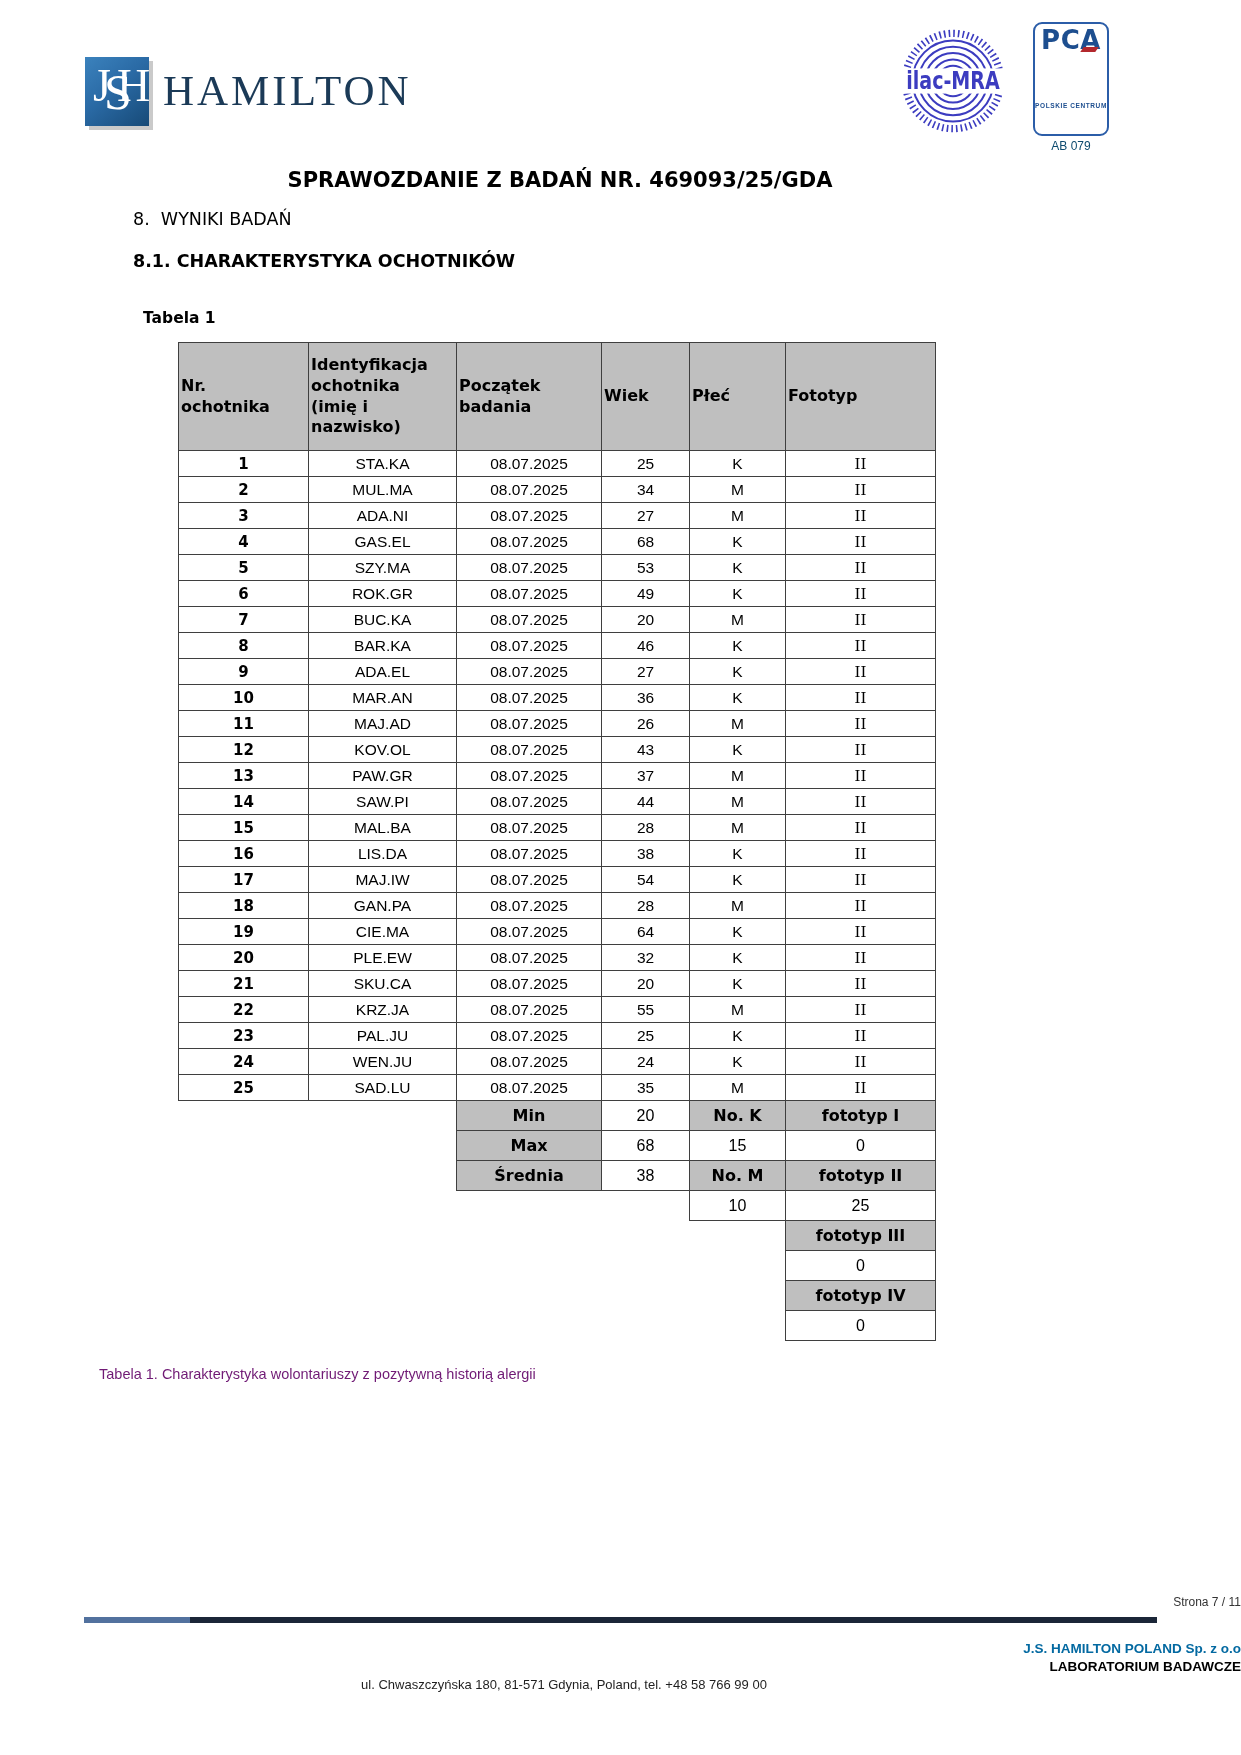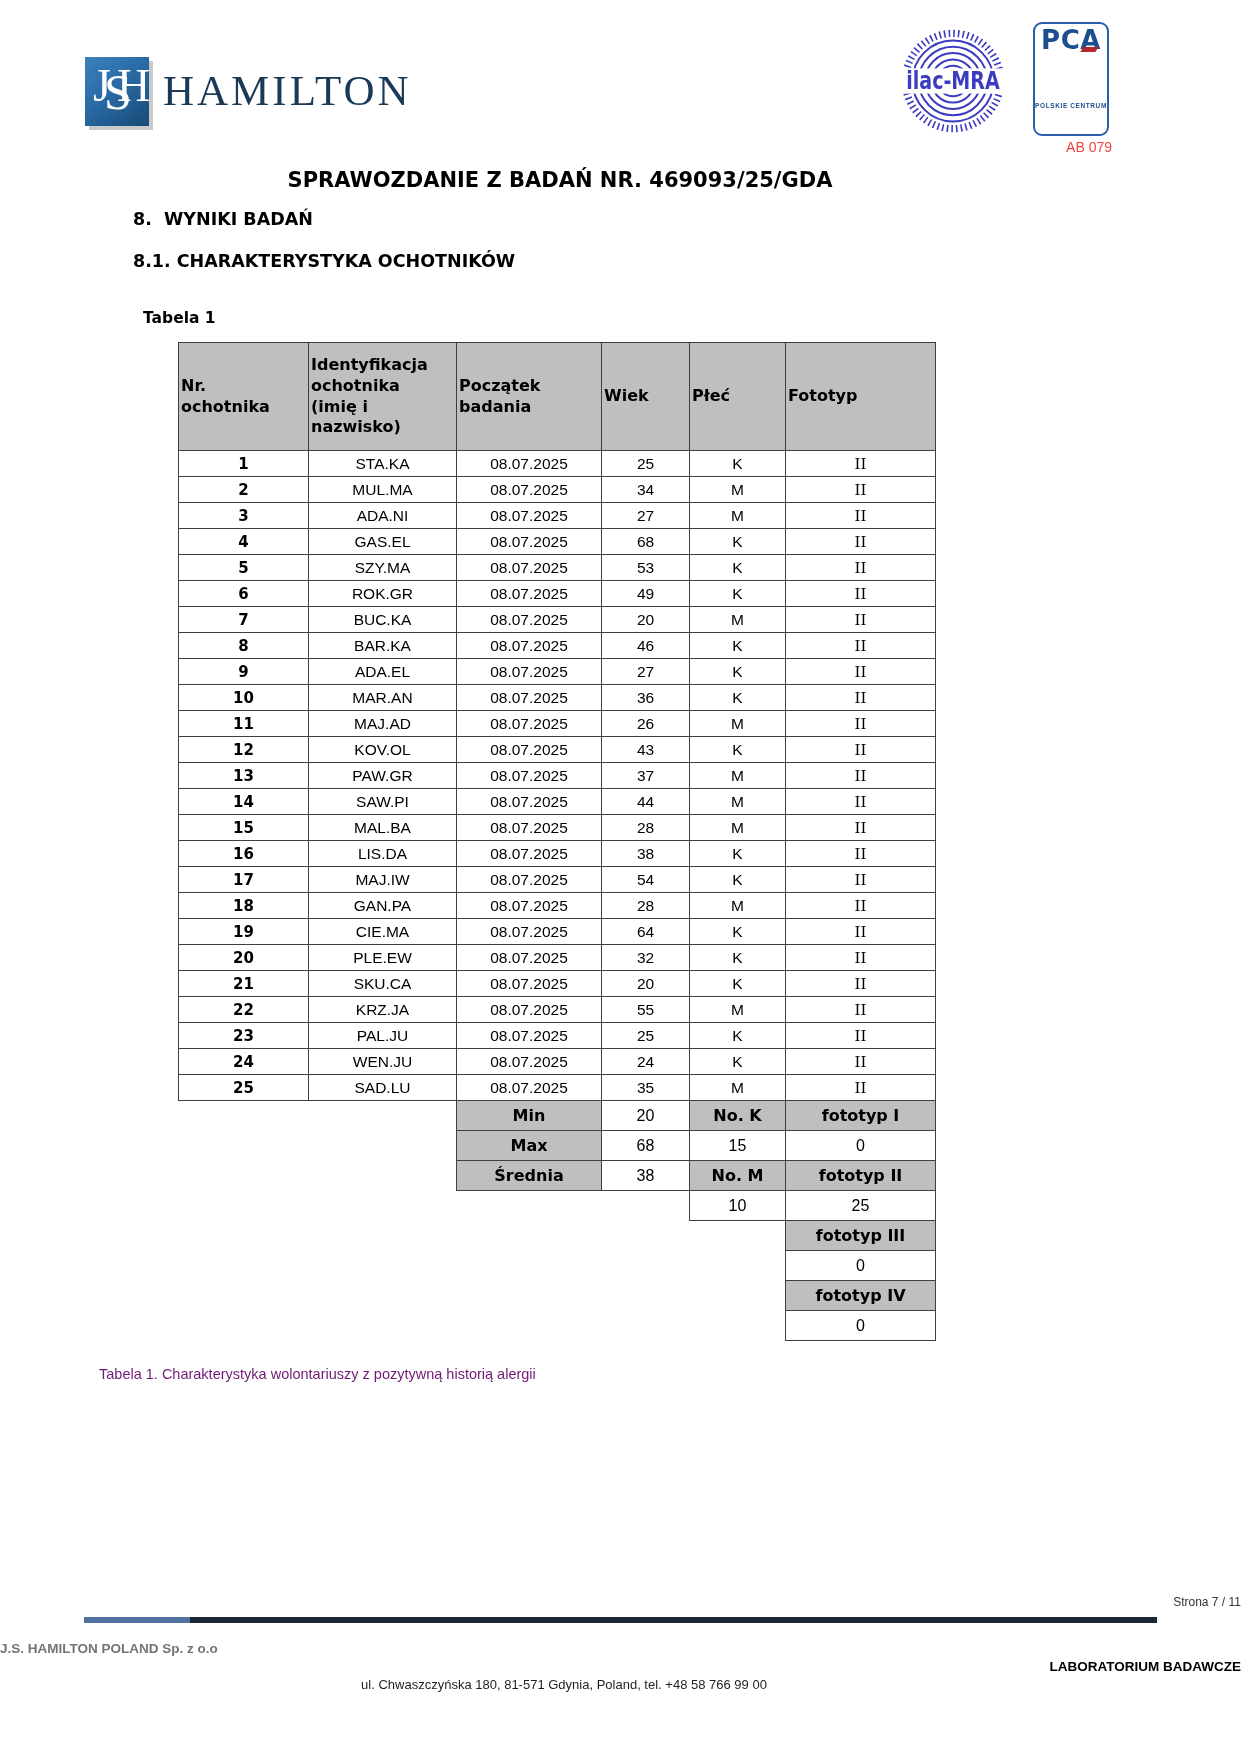--- a/index.html
+++ b/index.html
@@ -28,26 +28,26 @@
   .pca-acr { position:relative; margin-top:3px; font-family:"DejaVu Sans", sans-serif;
     font-weight:bold; font-size:26px; line-height:1.05; color:#1d4e8f; letter-spacing:0.5px; }
   .pca-red { position:absolute; right:10px; bottom:2px; width:15px; height:5px;
     background:#b3282d; transform:skewX(-35deg); }
   .pca-sub { font-family:Liberation Sans, sans-serif; font-weight:bold; font-size:6.5px;
     color:#1d4e8f; letter-spacing:.6px; line-height:1.5;margin-top:47px; }
   .pca-box { margin:3px auto 0; width:64px; height:56px; background:#2471a3; color:#fff;
     display:flex; flex-direction:column; align-items:center; justify-content:flex-end; padding-bottom:4px; }
   .pca-box svg { margin-bottom:3px; }
   .pca-box-label { font-family:"DejaVu Sans", sans-serif; font-weight:bold; font-size:7.5px; letter-spacing:1px; }
-  .pca-code { left:1030px; top:139px; width:82px; text-align:right; font-size:14px; color:#ef4444; }
+  .pca-code { left:1030px; top:139px; width:82px; text-align:center; font-size:12px; color:#0c4a6e; }
 
   
   .title { left:0; top:168px; width:1120px; text-align:center; font-size:21px; font-weight:bold;
     font-family:"DejaVu Sans", sans-serif; white-space:pre; }
-  .h1 { left:133px; top:209px; font-size:17.5px; font-weight:bold; font-family:"DejaVu Sans", sans-serif; white-space:pre; }
+  .h1 { left:133px; top:209px; font-size:17.5px; font-weight:normal; font-family:"DejaVu Sans", sans-serif; white-space:pre; }
   .h2 { left:133px; top:251px; font-size:17.5px; font-weight:bold; font-family:"DejaVu Sans", sans-serif; white-space:pre; }
   .tlabel { left:143px; top:309px; font-size:15.5px; font-weight:bold; font-family:"DejaVu Sans", sans-serif; }
 
   
   .twrap { left:178px; top:342px; }
   table { border-collapse:collapse; table-layout:fixed; width:757px; }
   thead th { background:#bfbfbf; border:1px solid #3f3f3f; font-family:"DejaVu Sans", sans-serif;
     font-weight:bold; font-size:16px; line-height:1.3; white-space:pre-line; height:108px;
     vertical-align:middle; text-align:left; padding:0 2px; }
   tbody td { border:1px solid #3f3f3f; height:26px; font-size:15.5px; text-align:center;
@@ -57,21 +57,21 @@
   tbody td.sum { height:30px; font-size:16px; }
   tbody td.lab { background:#bfbfbf; font-weight:bold; font-family:"DejaVu Sans", sans-serif; }
   tbody td.ghost { border:none; background:transparent; }
 
   
   .caption { left:99px; top:1366px; font-size:14.5px; color:#701a75; }
   .pageno { left:0; top:1595px; width:1241px; text-align:right; font-size:12px; color:#333; }
   .bar { left:84px; top:1617px; width:1073px; height:6px; display:flex; }
   .bar-light { width:106px; height:100%; background:#52719e; }
   .bar-dark { flex:1; height:100%; background:#1b2638; }
-  .f1 { left:0; top:1641px; width:1241px; text-align:left; font-size:13.5px; font-weight:bold; color:#737373; }
+  .f1 { left:0; top:1641px; width:1241px; text-align:right; font-size:13.5px; font-weight:bold; color:#0369a1; }
   .f2 { left:0; top:1659px; width:1241px; text-align:right; font-size:13.5px; font-weight:bold; color:#000000; }
   .f3 { left:0; top:1677px; width:1128px; text-align:center; font-size:13px; color:#1f1f1f; }
 </style>
 </head>
 <body>
 
 <div class="page">
 
   <div class="abs jsh-box">
     <span class="jsh-letter jsh-j">J</span>

